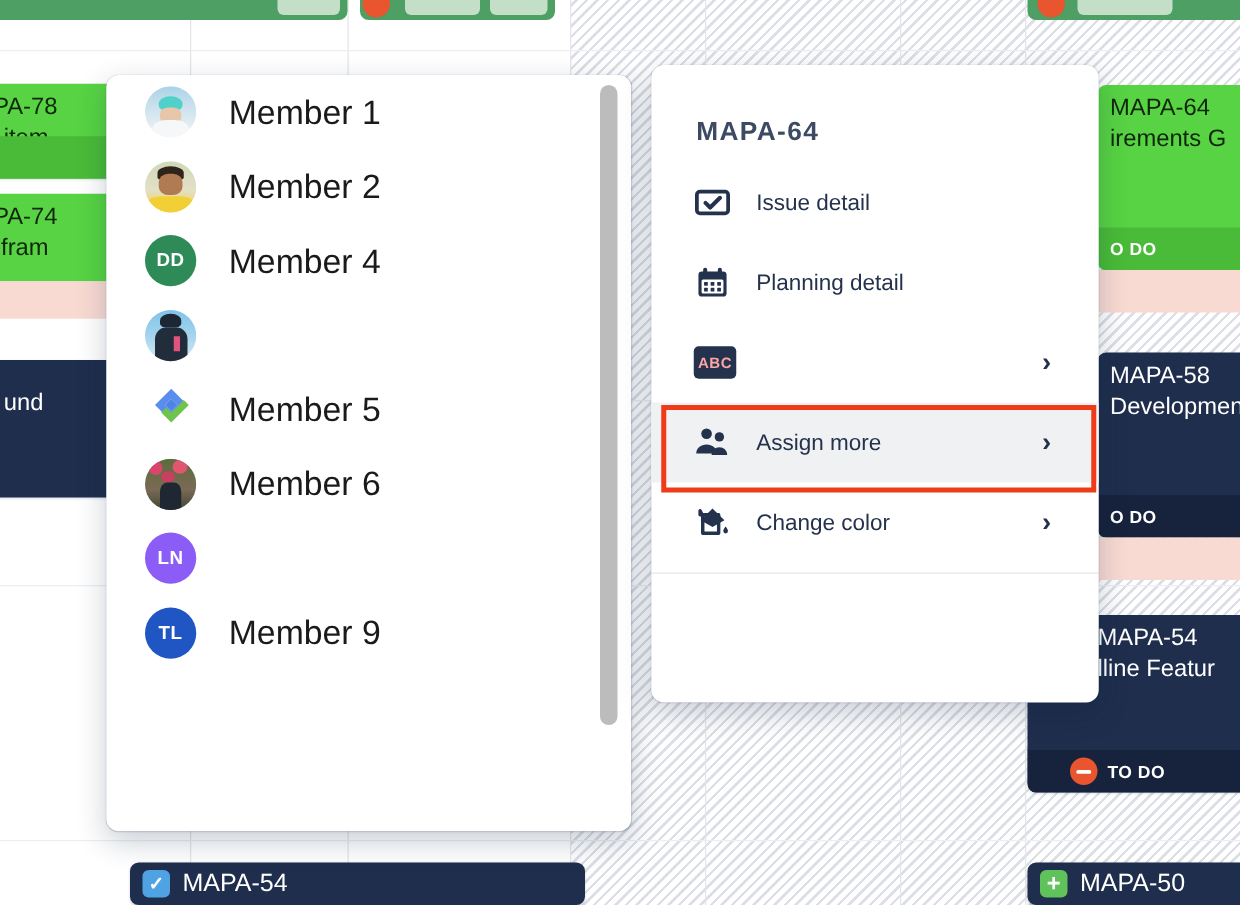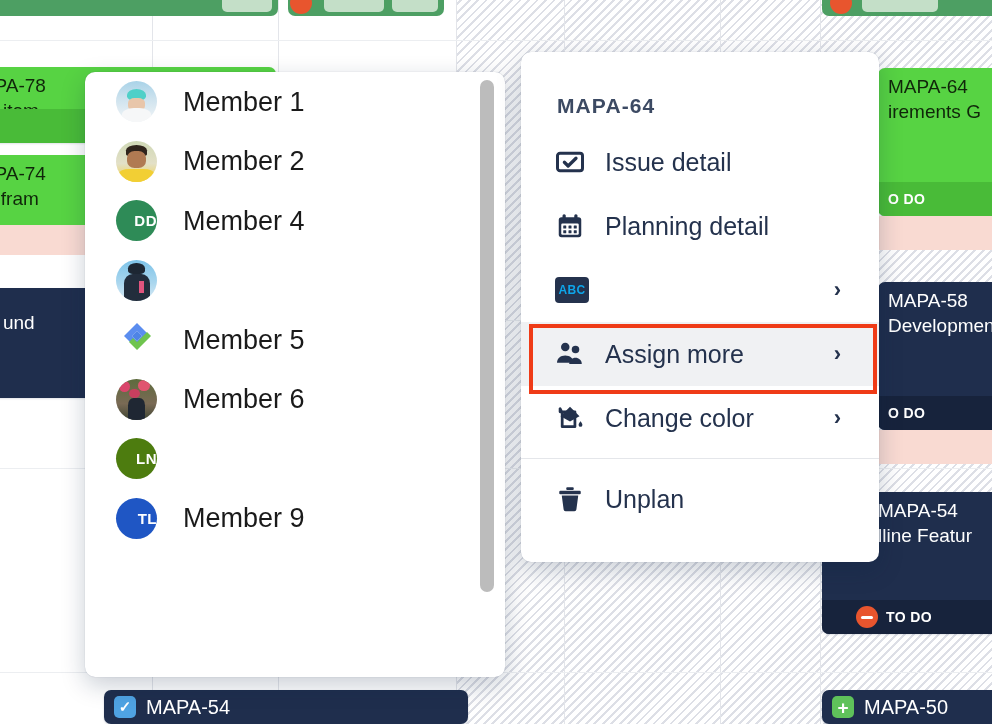--- a/index.html
+++ b/index.html
@@ -58,30 +58,30 @@
            display:flex;align-items:center;gap:10px;padding:0 10px;
            box-shadow:0 1px 2px rgba(9,30,66,.2);overflow:hidden;}
   .minibar .mb-label{color:#fff;font-size:20px;white-space:nowrap;}
   .chk{width:22px;height:22px;border-radius:5px;background:#4fa3e3;flex:0 0 auto;
        display:flex;align-items:center;justify-content:center;color:#fff;font-size:15px;font-weight:bold;}
   .plus{width:22px;height:22px;border-radius:5px;background:#5fc25a;flex:0 0 auto;
         display:flex;align-items:center;justify-content:center;color:#fff;font-size:19px;font-weight:bold;line-height:1;}
 
   
   #member-popup{
-    position:absolute;left:85px;top:72px;width:420px;height:605px;
+    position:absolute;left:85px;top:60px;width:420px;height:605px;
     background:#ffffff;border-radius:10px;
     box-shadow:0 8px 24px rgba(9,30,66,.22), 0 0 1px rgba(9,30,66,.28);
     overflow:hidden;
   }
   #member-list{position:absolute;inset:0;overflow:hidden;}
   .member-row{display:flex;align-items:center;gap:26px;padding:0 0 0 31px;height:59.5px;}
   .member-name{font-size:27px;color:#1a1a1a;line-height:32px;white-space:nowrap;}
   .avatar{width:41px;height:41px;border-radius:50%;flex:0 0 auto;overflow:hidden;
-          display:flex;align-items:center;justify-content:flex-end;
+          display:flex;align-items:center;justify-content:center;
           color:#fff;font-size:15px;font-weight:bold;letter-spacing:.5px;}
   .av-photo{width:100%;height:100%;}
 
   #member-scroll-track{position:absolute;right:8px;top:0;bottom:0;width:22px;}
   #member-scroll-thumb{position:absolute;right:3px;top:8px;width:14px;height:512px;
     border-radius:7px;background:#bcbcbc;}
 
   
   #context-menu{
     position:absolute;left:521px;top:52px;width:358px;height:510px;
@@ -93,29 +93,29 @@
     position:absolute;left:36px;top:42px;
     font-size:21px;font-weight:bold;letter-spacing:1.1px;color:#3c4a63;
   }
   #menu-items{position:absolute;left:0;right:0;top:78px;}
   .menu-item{
     position:relative;display:flex;align-items:center;height:64px;
     padding:0 22px 0 34px;cursor:default;
   }
   .menu-item.active{background:#f0f1f3;}
   .mi-icon{width:38px;flex:0 0 auto;display:flex;align-items:center;justify-content:flex-start;}
-  .mi-label{font-size:25px;color:#24324d;margin-left:12px;white-space:nowrap;}
+  .mi-label{font-size:18px;color:#24324d;margin-left:12px;white-space:nowrap;}
   .mi-caret{position:absolute;right:38px;top:50%;transform:translateY(-50%);
             color:#24324d;font-size:22px;font-weight:bold;}
   .menu-sep{height:1px;background:#e4e6ea;margin:8px 0;}
 
   .icon-abc{
     width:34px;height:26px;background:#24324d;border-radius:4px;
     display:flex;align-items:center;justify-content:center;
-    color:#0ea5e9;font-size:12px;font-weight:bold;letter-spacing:.4px;text-align:center;
+    color:#fca5a5;font-size:12px;font-weight:bold;letter-spacing:.4px;text-align:center;
   }
 
   
   #highlight-box{
     position:absolute;left:529px;top:324px;width:348px;height:70px;
     border:4px solid #ef3b17;box-sizing:border-box;pointer-events:none;
   }
 </style>
 </head>
 <body>
@@ -277,21 +277,21 @@
               <div style="position:absolute;left:8%;top:6%;width:26%;height:26%;border-radius:50%;background:#d9466b"></div>
               <div style="position:absolute;left:54%;top:4%;width:28%;height:26%;border-radius:50%;background:#e0556f"></div>
               <div style="position:absolute;left:32%;top:26%;width:26%;height:22%;border-radius:50%;background:#c83f5f"></div>
               <div style="position:absolute;left:30%;top:48%;width:40%;height:52%;border-radius:34% 34% 10% 10%;background:#1f2733"></div>
             </div>
           </div>
         </div>
         <div class="member-name">Member 6</div>
       </div>
       <div class="member-row">
-        <div class="avatar" style="background: #4d7c0f;">
+        <div class="avatar" style="background: #8b5cf6;">
           <span>LN</span>
         </div>
       </div>
       <div class="member-row">
         <div class="avatar" style="background: rgb(31, 86, 196);">
           <span>TL</span>
         </div>
         <div class="member-name">Member 9</div>
       </div>
     </div>
@@ -354,26 +354,16 @@
           <svg viewBox="0 0 24 24" width="30" height="30" fill="#24324d">
             <path d="M10.4 2.2 8.6 4 17 12.4 8.6 20.8 1.4 13.6 9.2 5.8z" fill="none" stroke="#24324d" stroke-width="2.2" stroke-linejoin="round" transform="rotate(-45 10 11)"></path>
             <path d="M4.4 10.6 L12 3 l7.6 7.6 -7.6 4.2z" fill="#24324d"></path>
             <path d="M20.4 14.6c.9 1.2 1.5 2.1 1.5 2.9a1.5 1.5 0 0 1-3 0c0-.8.6-1.7 1.5-2.9z" fill="#24324d"></path>
           </svg>
         </div>
         <div class="mi-label">Change color</div>
         <span class="mi-caret">›</span>
       </div>
       <div class="menu-sep"></div>
-      <div class="menu-item">
-        <div class="mi-icon">
-          <svg viewBox="0 0 24 24" width="30" height="30" fill="#24324d">
-            <rect x="9" y="2.6" width="6" height="2.2" rx=".8"></rect>
-            <rect x="3.4" y="5.4" width="17.2" height="2.8" rx=".9"></rect>
-            <path d="M5.4 9.2h13.2l-1.5 11.2a1.6 1.6 0 0 1-1.6 1.4H8.5a1.6 1.6 0 0 1-1.6-1.4z"></path>
-          </svg>
-        </div>
-        <div class="mi-label">Unplan</div>
-      </div>
     </div>
 </div>
 
 <div id="highlight-box"></div>
 
 </body></html>

